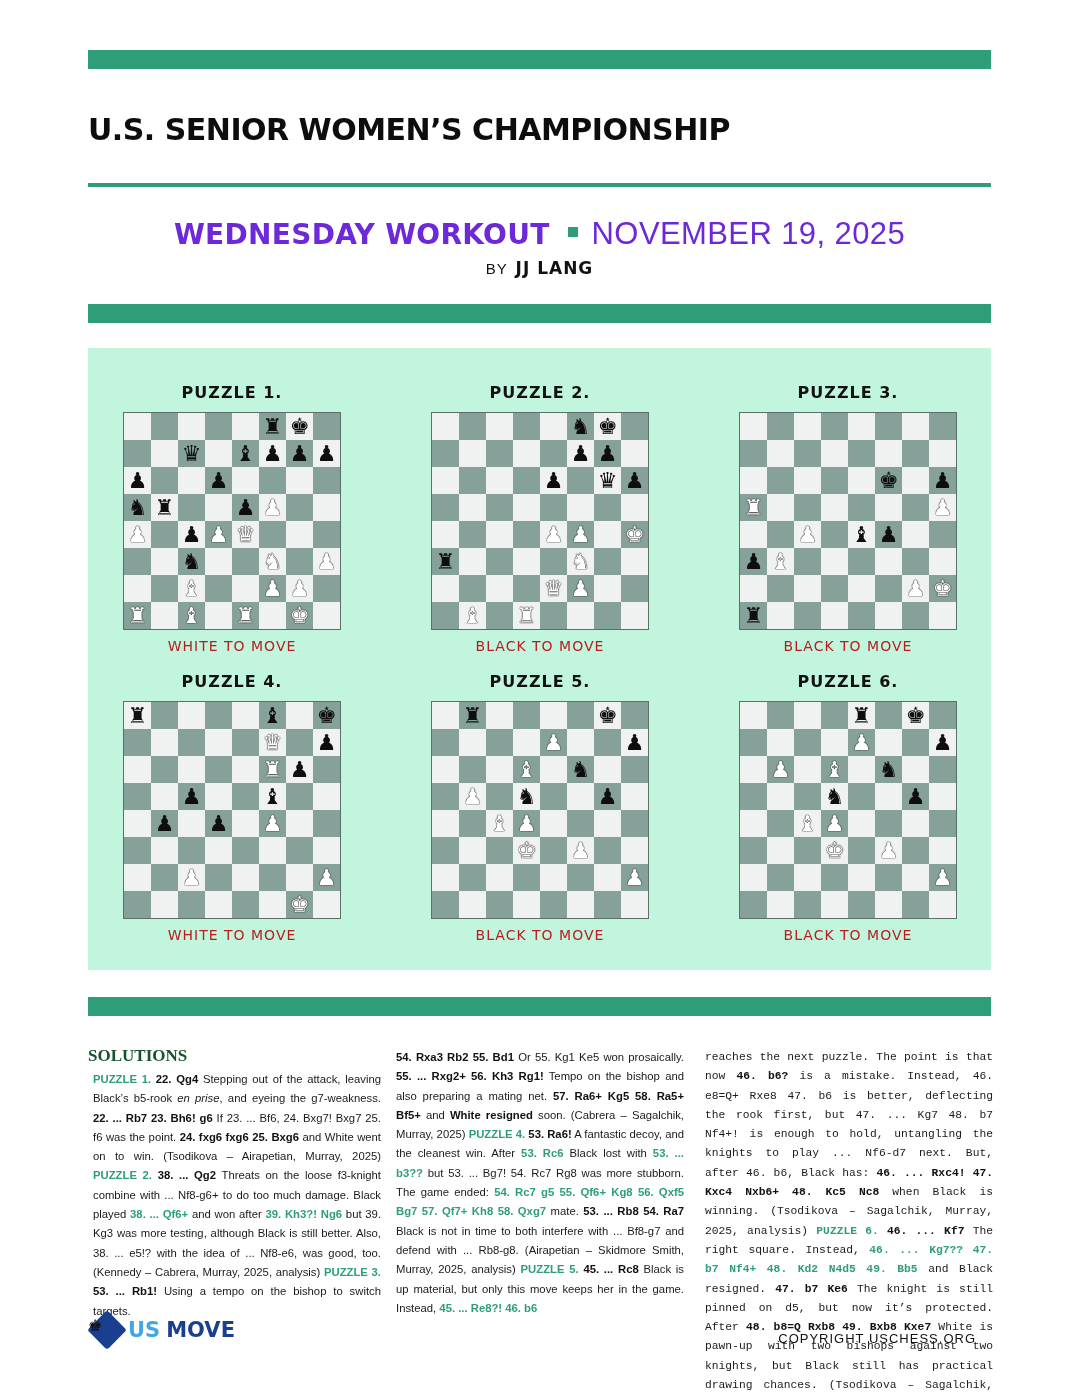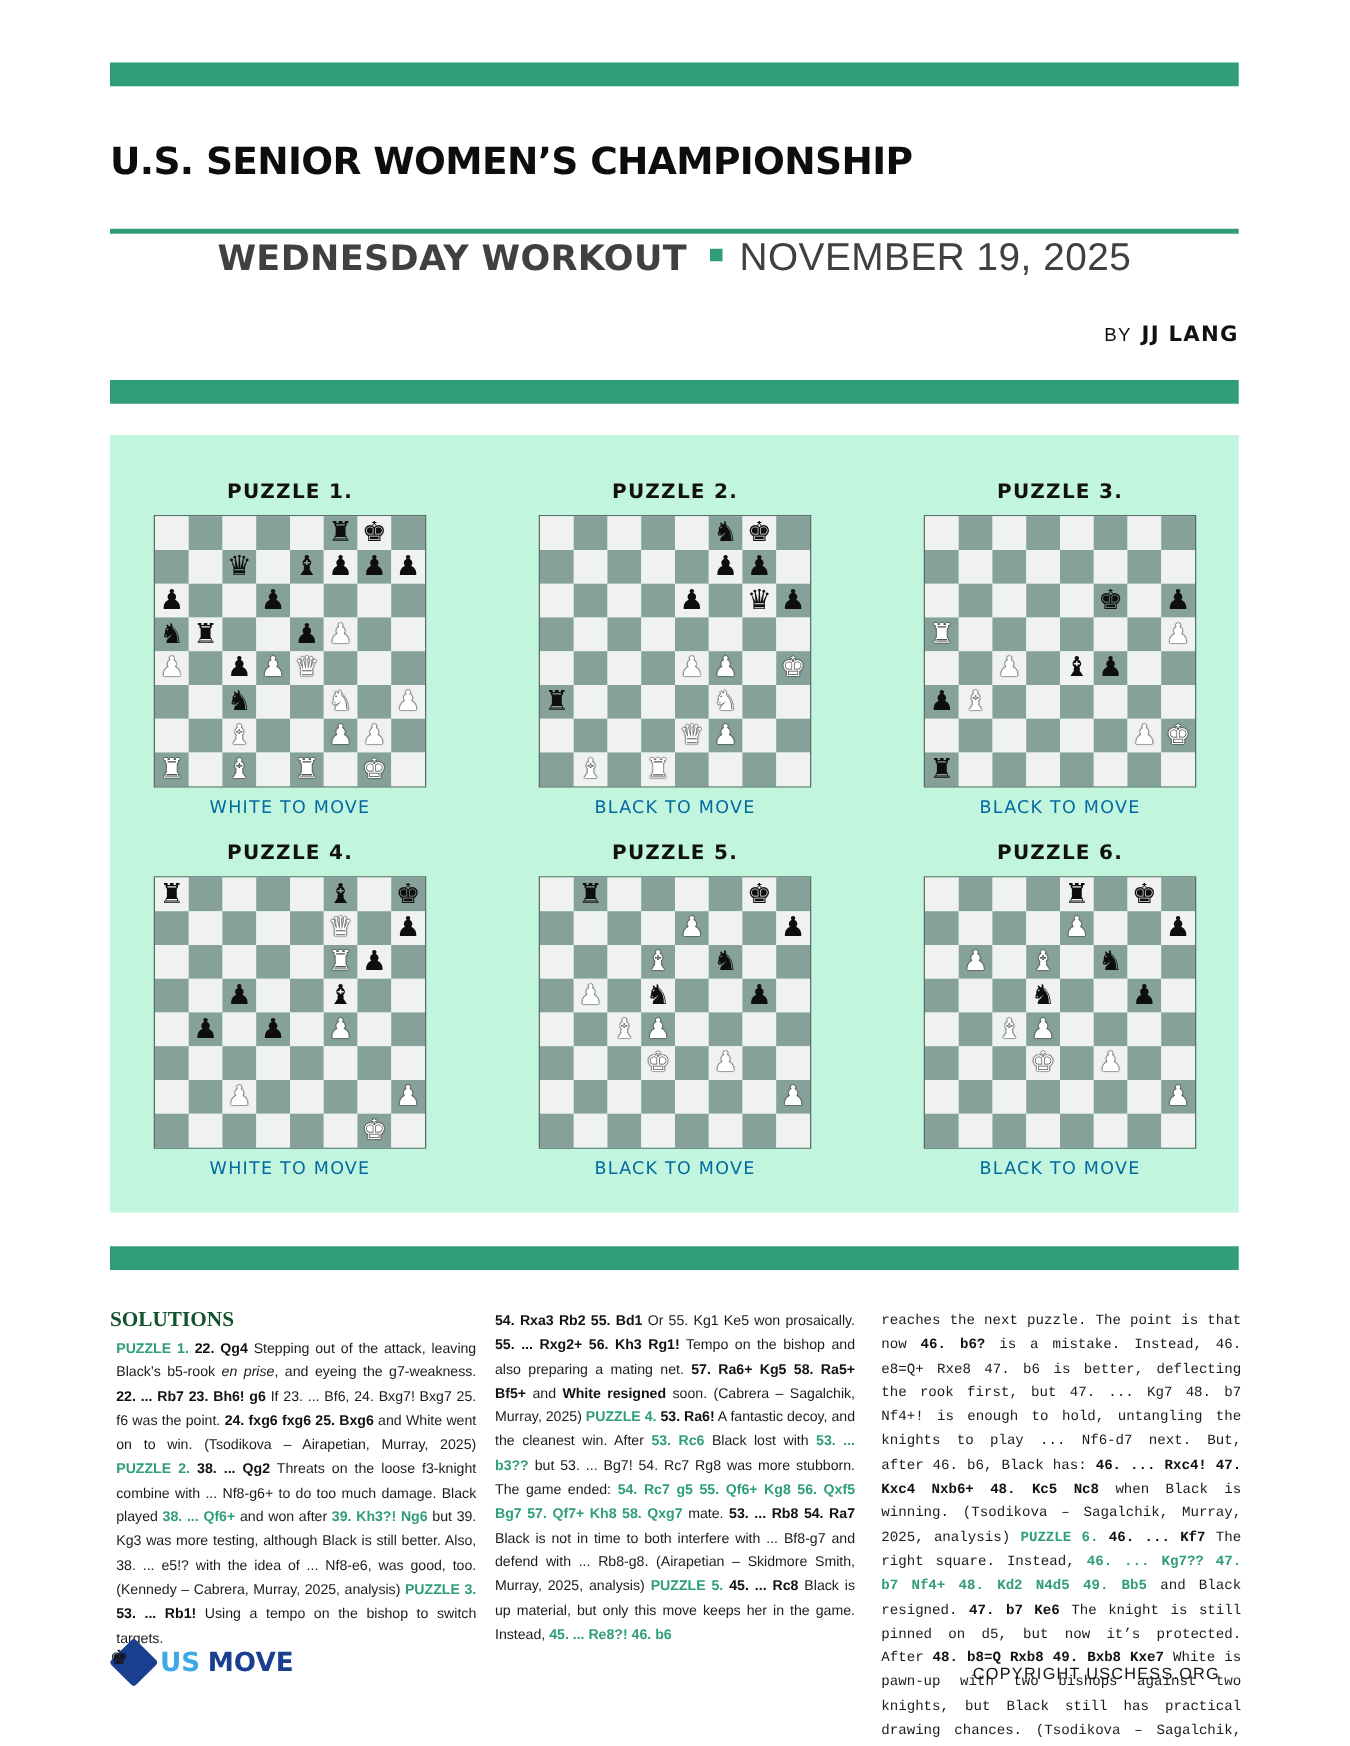--- a/index.html
+++ b/index.html
@@ -3,36 +3,36 @@
 <meta charset="utf-8">
 <style>
   html, body { margin:0; padding:0; background:#ffffff; }
   body { width:1080px; height:1397px; position:relative; overflow:hidden; font-family:"Liberation Sans", sans-serif; color:#111; }
   .bar { position:absolute; left:88px; width:903px; background:#2f9e78; }
   .bar.top { top:50px; height:19px; }
   .bar.thin { top:183px; height:4px; }
   .bar.mid { top:304px; height:19px; }
   .bar.sol { top:997px; height:19px; }
   .title { position:absolute; top:112px; left:88px; width:903px; font-family:"DejaVu Sans", sans-serif; font-weight:bold; font-size:30px; letter-spacing:-0.5px; color:#0d0d0d; transform:scaleX(1.0); }
-  .subtitle { position:absolute; top:188px; left:88px; width:903px; text-align:center; font-size:30px; color:#404040; white-space:nowrap; }
+  .subtitle { position:absolute; top:216px; left:88px; width:903px; text-align:center; font-size:30px; color:#6d28d9; white-space:nowrap; }
   .subtitle .bold { font-family:"DejaVu Sans", sans-serif; font-weight:bold; font-size:28px; letter-spacing:0.3px; }
   .subtitle .sq { display:inline-block; width:10px; height:10px; background:#2f9e78; margin:0 14px 0 18px; vertical-align:middle; position:relative; top:-4px; }
   .subtitle .date { font-family:"Liberation Sans", sans-serif; font-size:31px; letter-spacing:0.4px; }
-  .byline { position:absolute; top:258px; left:88px; width:903px; text-align:right; font-size:15px; letter-spacing:1px; }
+  .byline { position:absolute; top:258px; left:88px; width:903px; text-align:center; font-size:15px; letter-spacing:1px; }
   .byline .name { font-family:"DejaVu Sans", sans-serif; font-weight:bold; font-size:17px; letter-spacing:1px; margin-left:3px; }
   .panel { position:absolute; top:348px; left:88px; width:903px; height:622px; background:#c2f5de; }
   .puzzle { position:absolute; width:240px; }
   .puzzle .ptitle { text-align:center; font-family:"DejaVu Sans", sans-serif; font-weight:bold; font-size:16px; letter-spacing:1px; height:26px; line-height:26px; color:#111; }
   .board { position:relative; width:216px; height:216px; margin:6px auto 0 auto; border:1px solid #5c6e69; display:grid; grid-template-columns:repeat(8,27px); grid-template-rows:repeat(8,27px); }
   .sqr { width:27px; height:27px; display:flex; align-items:center; justify-content:center; font-size:22px; line-height:1; font-family:"DejaVu Sans", sans-serif; }
   .sqr.light { background:#f0f2f1; }
   .sqr.dark { background:#86a09a; }
   .pc-w { color:#ffffff; text-shadow:0 0 1px #222, 0 0 1px #222, 0 0 1px #222; }
   .pc-b { color:#0e0e0e; }
-  .tomove { text-align:center; font-size:14px; letter-spacing:1px; color:#0369a1; margin-top:8px; font-family:"DejaVu Sans", sans-serif; }
+  .tomove { text-align:center; font-size:14px; letter-spacing:1px; color:#b91c1c; margin-top:8px; font-family:"DejaVu Sans", sans-serif; }
   .solutions { position:absolute; top:1046px; left:88px; width:903px; }
   .sol-head { position:absolute; top:0; left:0; font-family:Liberation Serif, serif; font-weight:bold; font-size:17px; color:#14532d; }
   .col { position:absolute; top:24px; width:288px; font-size:11.3px; line-height:19.3px; text-align:justify; color:#1a1a1a; }
   .col.c1 { left:5px; }
   .col.c2 { left:308px; top:2px; }
   .col.c3 { left:617px; top:2px;font-family:Liberation Mono, monospace; }
   .col b { font-weight:bold; color:#111;margin-top:16px; }
   .col .g { color:#2f9e78; font-weight:bold; }
   .col i { font-style:italic; }
   .logo { position:absolute; top:1316px; left:88px; display:flex; align-items:center; }

